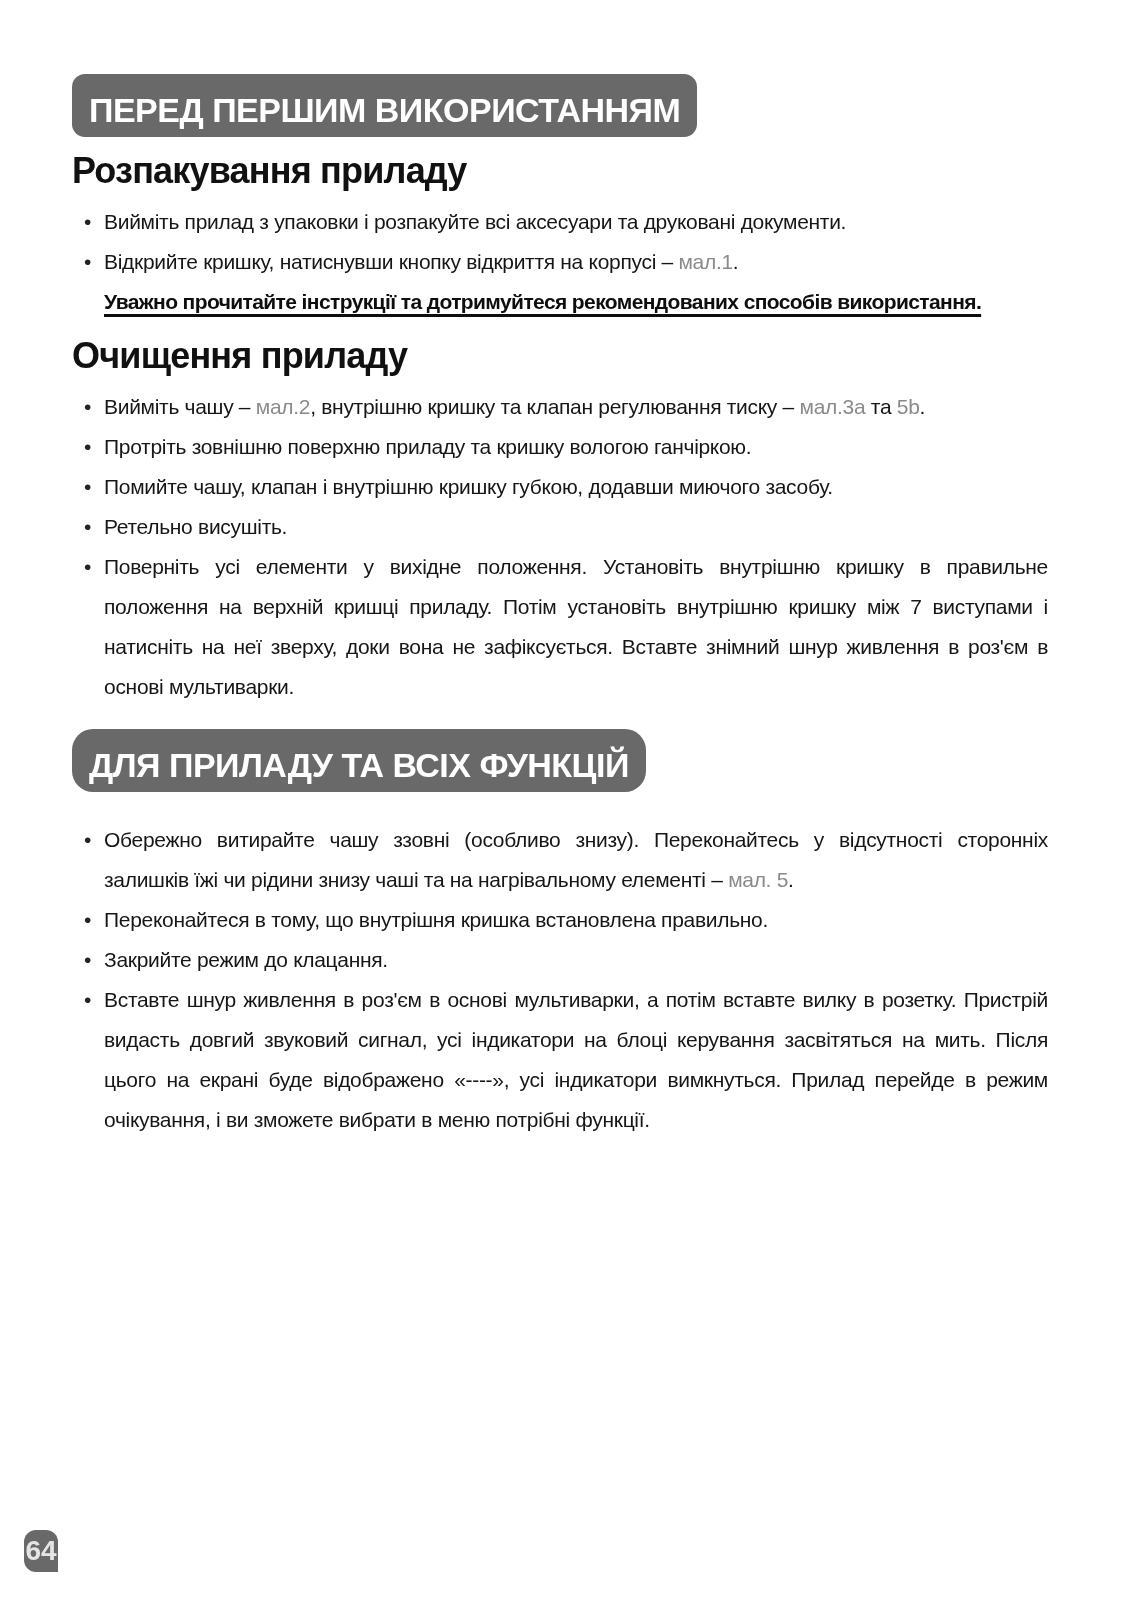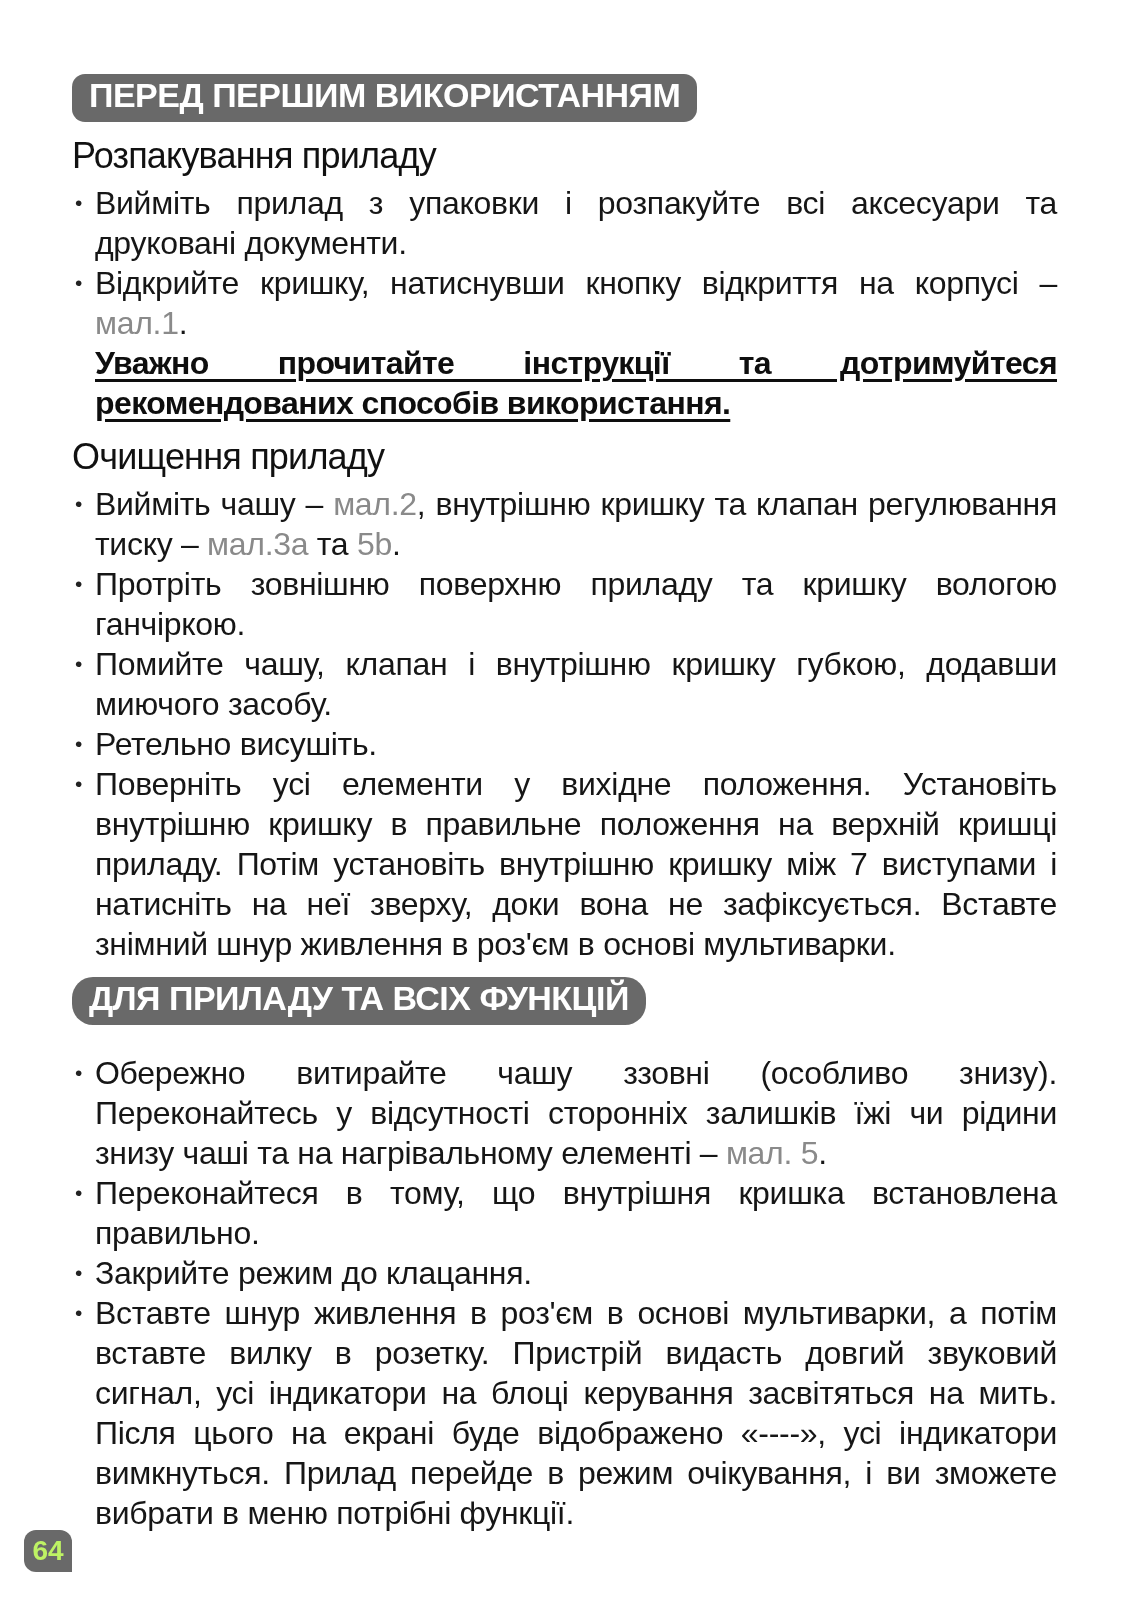--- a/index.html
+++ b/index.html
@@ -23,37 +23,37 @@
     padding: 74px 71px 0 72px;
   }
   .band {
     display: inline-block;
     background: var(--band-bg, #696969);
     color: #ffffff;
     font-weight: 700;
     font-size: 34px;
     line-height: 36px;
     letter-spacing: -0.5px;
-    padding: 3px 17px 9px;
+    padding: 18px 17px 9px;
     border-radius: 13px;
   }
   .band--second { margin-top: 12px; border-radius: 21px; }
   .heading {
     font-size: 36px;
     line-height: 42px;
-    font-weight: 400;
+    font-weight: 700;
     letter-spacing: -0.8px;
     color: #111111;
     margin: 13px 0 6px;
   }
   .bullets {
     list-style: none;
-    margin: 1px;
+    margin: 10px;
     padding: 0;
-    font-size: 32px;
+    font-size: 21px;
     line-height: 40px;
     letter-spacing: -0.3px;
     text-align: justify;
   }
   .bullets--after-band { margin-top: 28px; }
   .bullets li {
     position: relative;
     padding-left: 22px;
   }
   .bullets li::before {
@@ -72,25 +72,25 @@
     letter-spacing: -0.6px;
     text-decoration: underline;
     text-decoration-thickness: 2.5px;
     text-underline-offset: 5px;
     color: #0e0e0e;
   }
   .page-badge {
     position: absolute;
     left: 24px;
     top: 1530px;
-    width: 48px;
+    width: 34px;
     height: 42px;
     background: var(--band-bg, #696969);
     border-radius: 12px 12px 0 12px;
-    color: #bef264;
+    color: #e5e5e5;
     font-size: 28px;
     font-weight: 700;
     display: flex;
     align-items: center;
     justify-content: center;
   }
 </style>
 </head>
 <body>
 

